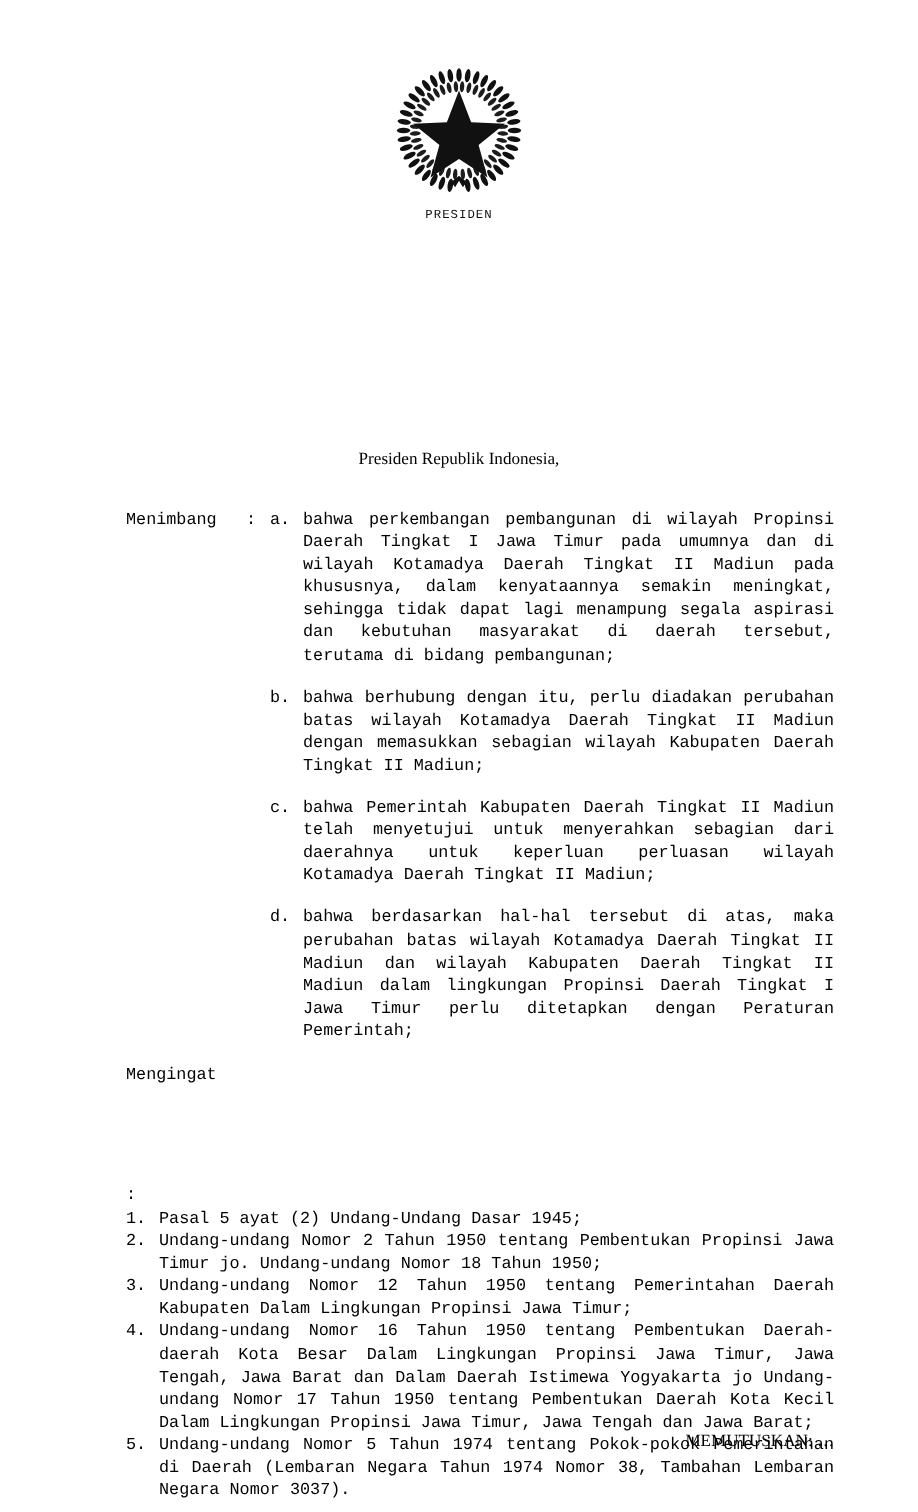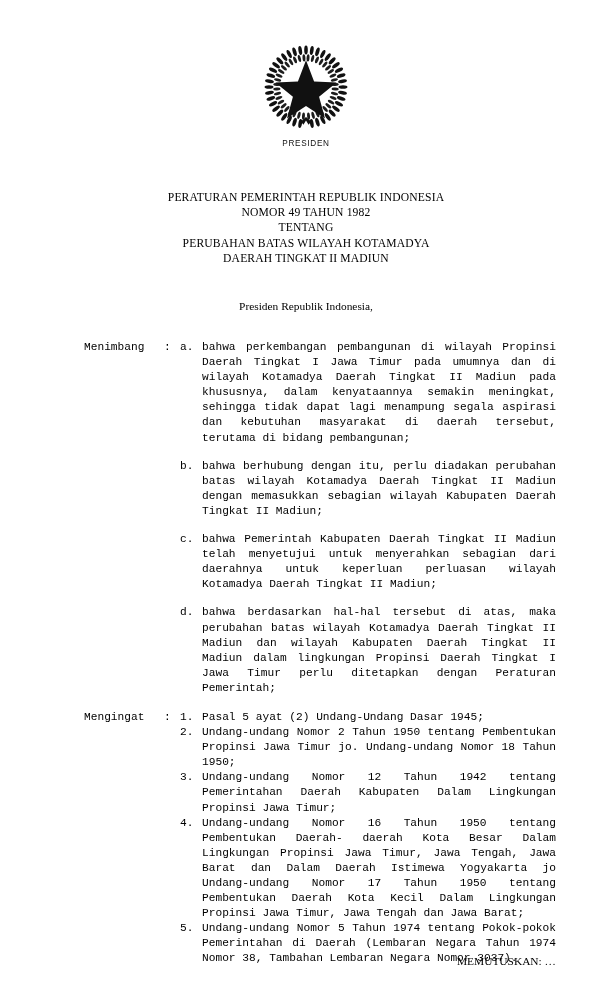--- a/index.html
+++ b/index.html
@@ -32,21 +32,21 @@
     text-align: center;
   }
   .emblem-svg {
     display: block;
     margin: 0 auto;
     width: 86px;
     height: 86px;
   }
   .emblem-caption {
     margin-top: 8px;
-    font-family: Liberation Sans, sans-serif;
+    font-family: Liberation Mono, monospace;
     font-size: 8.2px;
     letter-spacing: 0.7px;
     line-height: 11.5px;
     color: #111111;
   }
 
   
   .title-block {
     position: absolute;
     top: 190px;
@@ -77,21 +77,21 @@
     font-size: 11.2px;
     line-height: 15.1px;
     font-family: Liberation Mono, monospace;
   }
 
   .clause {
     display: flex;
     align-items: flex-start;
     margin-bottom: 14px;
   }
-  .clause:last-child { margin-bottom: 16px; }
+  .clause:last-child { margin-bottom: 16px; flex-direction: column; }
 
   .clause-label {
     width: 80px;
     flex: 0 0 80px;
     white-space: nowrap;
   }
   .clause-colon {
     width: 16px;
     flex: 0 0 16px;
   }
@@ -231,27 +231,20 @@
         </g>
 
         <polygon points="50,19 59.4,43.6 85.6,44.8 65.2,61.2 72.1,86.5 50,72.1 27.9,86.5 34.8,61.2 14.4,44.8 40.6,43.6"></polygon>
       </g>
     </svg>
     <div class="emblem-caption">
       <div>PRESIDEN</div>
     </div>
   </div>
 
-  <div class="title-block">
-    <div>PERATURAN PEMERINTAH REPUBLIK INDONESIA</div>
-    <div>NOMOR  49 TAHUN 1982</div>
-    <div>TENTANG</div>
-    <div>PERUBAHAN BATAS WILAYAH KOTAMADYA</div>
-    <div>DAERAH TINGKAT II MADIUN</div>
-  </div>
 
   <div class="opening">Presiden Republik Indonesia,</div>
 
   <div class="body-area">
 
     <div class="clause">
       <div class="clause-label">Menimbang</div>
       <div class="clause-colon">:</div>
       <div class="clause-items">
 
@@ -288,21 +281,21 @@
           <div class="item-text">Pasal 5 ayat (2) Undang-Undang Dasar 1945;</div>
         </div>
 
         <div class="item tight">
           <div class="item-marker">2.</div>
           <div class="item-text">Undang-undang  Nomor 2 Tahun 1950 tentang Pembentukan Propinsi Jawa Timur jo. Undang-undang  Nomor 18 Tahun 1950;</div>
         </div>
 
         <div class="item tight">
           <div class="item-marker">3.</div>
-          <div class="item-text">Undang-undang  Nomor 12 Tahun 1942 tentang Pemerintahan Daerah Kabupaten Dalam Lingkungan Propinsi Jawa Timur;</div>
+          <div class="item-text">Undang-undang  Nomor 12 Tahun 1950 tentang Pemerintahan Daerah Kabupaten Dalam Lingkungan Propinsi Jawa Timur;</div>
         </div>
 
         <div class="item tight">
           <div class="item-marker">4.</div>
           <div class="item-text">Undang-undang  Nomor 16 Tahun 1950 tentang Pembentukan Daerah- daerah Kota Besar Dalam Lingkungan Propinsi Jawa Timur, Jawa Tengah, Jawa Barat dan Dalam Daerah Istimewa Yogyakarta jo Undang-undang  Nomor 17 Tahun 1950 tentang Pembentukan Daerah Kota Kecil  Dalam Lingkungan Propinsi Jawa Timur, Jawa Tengah dan Jawa Barat;</div>
         </div>
 
         <div class="item tight">
           <div class="item-marker">5.</div>
           <div class="item-text">Undang-undang  Nomor 5 Tahun 1974 tentang Pokok-pokok Pemerintahan di Daerah (Lembaran Negara Tahun 1974 Nomor 38, Tambahan Lembaran Negara Nomor 3037).</div>

